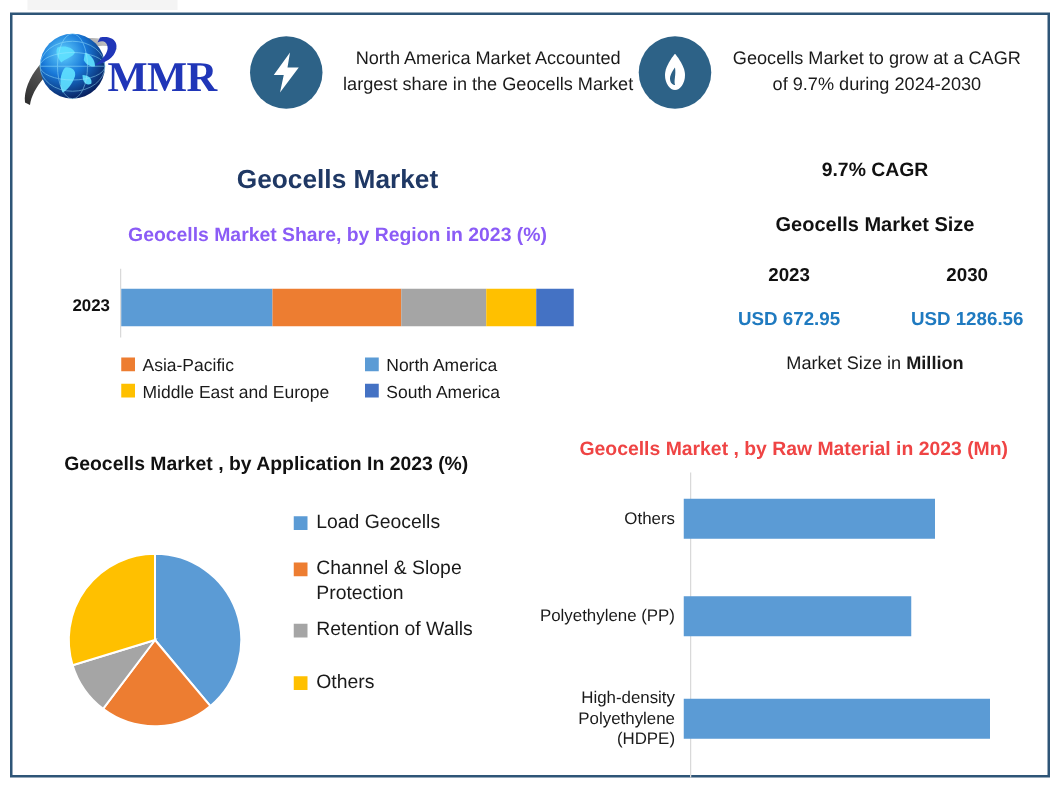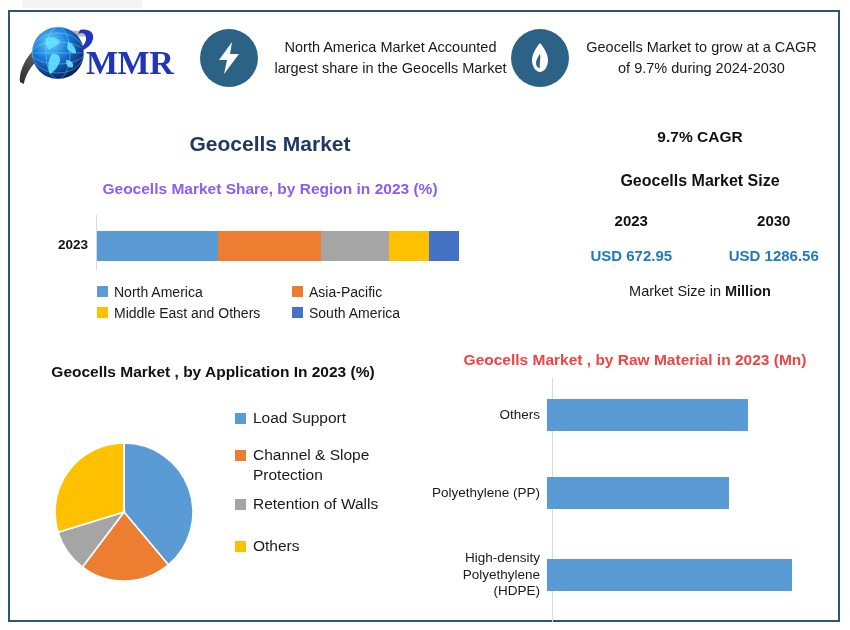--- a/index.html
+++ b/index.html
@@ -388,30 +388,30 @@
       <div class="share-seg" style="width:121px;background:#5B9BD5;"></div>
       <div class="share-seg" style="width:103px;background:#ED7D31;"></div>
       <div class="share-seg" style="width:68px;background:#A5A5A5;"></div>
       <div class="share-seg" style="width:40px;background:#FFC000;"></div>
       <div class="share-seg" style="width:30px;background:#4472C4;"></div>
     </div>
   </div>
 
   <div class="share-legend">
     <div class="lg">
+      <span class="lg-sw" style="background:#ED7D31;"></span>
+      <span>Asia-Pacific</span>
+    </div>
+    <div class="lg">
       <span class="lg-sw" style="background:#5B9BD5;"></span>
       <span>North America</span>
     </div>
     <div class="lg">
-      <span class="lg-sw" style="background:#ED7D31;"></span>
-      <span>Asia-Pacific</span>
-    </div>
-    <div class="lg">
       <span class="lg-sw" style="background:#FFC000;"></span>
-      <span>Middle East and Others</span>
+      <span>Middle East and Europe</span>
     </div>
     <div class="lg">
       <span class="lg-sw" style="background:#4472C4;"></span>
       <span>South America</span>
     </div>
   </div>
 
   <div class="cagr">9.7% CAGR</div>
   <div class="size-title">Geocells Market Size</div>
   <div class="size-years">
@@ -439,21 +439,21 @@
         <path d="M 0 0 L -41.53 55.10 A 69 69 0 0 1 -65.94 20.21 Z" fill="#A5A5A5" stroke="#ffffff" stroke-width="1.6"></path>
 
         <path d="M 0 0 L -65.94 20.21 A 69 69 0 0 1 0 -69 Z" fill="#FFC000" stroke="#ffffff" stroke-width="1.6"></path>
       </g>
     </svg>
   </div>
 
   <div class="pie-legend">
     <div class="pl-row">
       <span class="pl-sw" style="background:#5B9BD5;"></span>
-      <span class="pl-label">Load Support</span>
+      <span class="pl-label">Load Geocells</span>
     </div>
     <div class="pl-row" style="margin-bottom:10px;">
       <span class="pl-sw" style="background:#ED7D31;"></span>
       <span class="pl-label">Channel &amp; Slope Protection</span>
     </div>
     <div class="pl-row" style="margin-bottom:22px;">
       <span class="pl-sw" style="background:#A5A5A5;"></span>
       <span class="pl-label">Retention of Walls</span>
     </div>
     <div class="pl-row" style="margin-bottom:0;">

